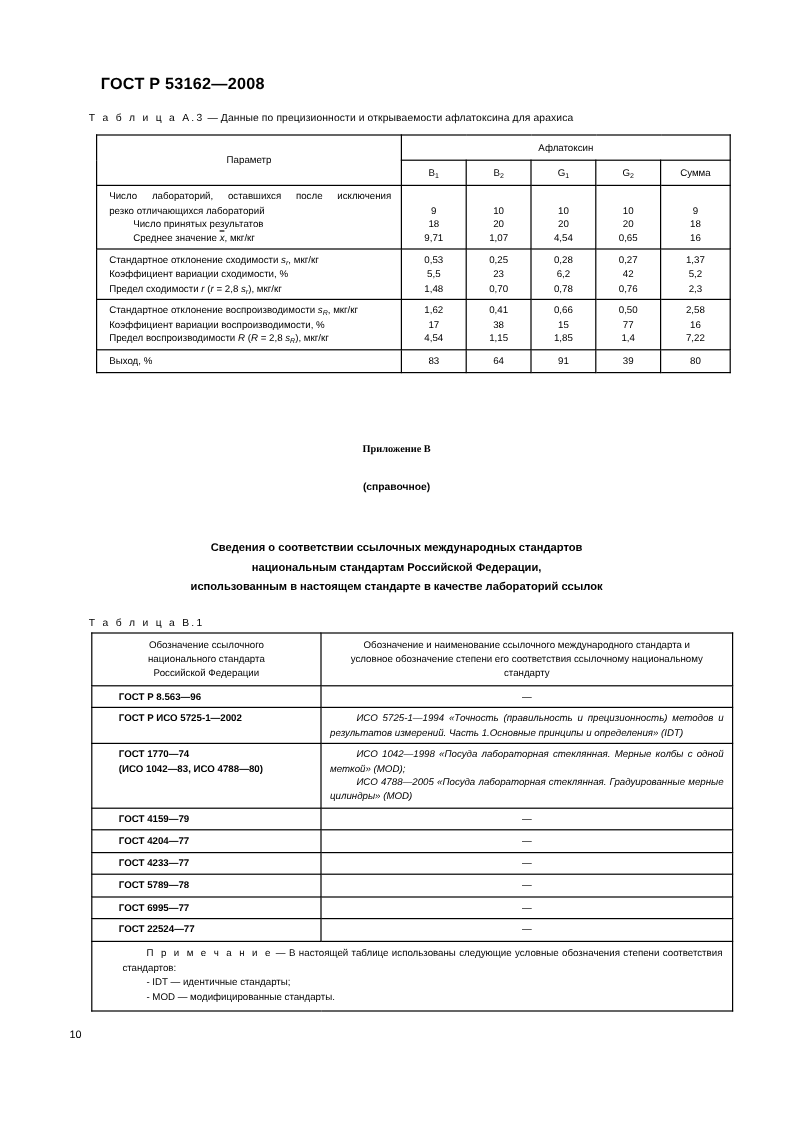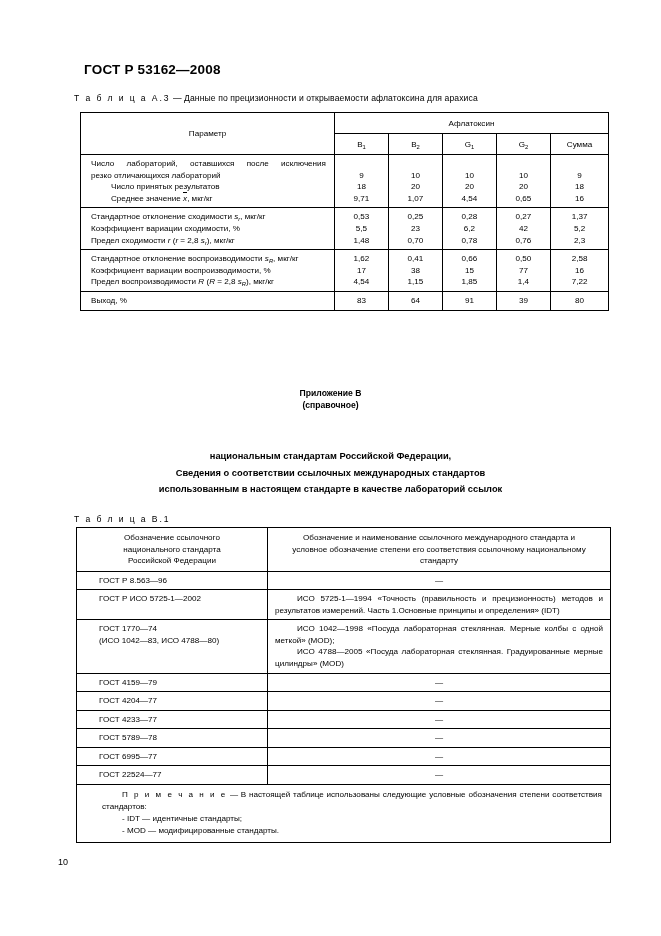--- a/index.html
+++ b/index.html
@@ -122,21 +122,21 @@
   
   .appendix-label {
     position: absolute;
     width: 661px;
     left: 0;
     text-align: center;
     font-size: 8.6px;
     font-weight: bold;
     line-height: 12px;
   }
-  #appendix-name { top: 387px; }
+  #appendix-name { top: 368px; font-family: Liberation Serif, serif; }
   #appendix-kind { top: 399px; font-weight: bold; }
 
   .appendix-title {
     position: absolute;
     left: 0;
     width: 661px;
     top: 448px;
     text-align: center;
     font-size: 9.3px;
     font-weight: bold;
@@ -155,35 +155,37 @@
   #table-b1 .hdr {
     text-align: center;
     line-height: 11.5px;
     padding: 4px 24px;
   }
   #table-b1 .left-code {
     text-align: left;
     padding-left: 22px;
     line-height: 11.5px;
     vertical-align: top;
+    font-weight: bold;
   }
   #table-b1 .dash {
     text-align: center;
     vertical-align: middle;
   }
   #table-b1 .desc {
     text-align: justify;
     text-align-last: left;
     line-height: 11.6px;
     padding: 3px 7px 3px 7px;
     vertical-align: top;
   }
   #table-b1 .desc p {
     margin: 0;
     text-indent: 22px;
+    font-style: italic;
   }
   #table-b1 .note {
     text-align: left;
     line-height: 12px;
     padding: 4px 8px 5px 25px;
   }
   #table-b1 .note .lead {
     text-indent: 20px;
     display: block;
     text-align: justify;
@@ -351,22 +353,22 @@
         <td class="num-cell">39</td>
         <td class="num-cell">80</td>
       </tr>
     </tbody>
   </table>
 
   <div class="appendix-label" id="appendix-name">Приложение В</div>
   <div class="appendix-label" id="appendix-kind">(справочное)</div>
 
   <div class="appendix-title">
+    <div>Сведения о соответствии ссылочных международных стандартов</div>
     <div>национальным стандартам Российской Федерации,</div>
-    <div>Сведения о соответствии ссылочных международных стандартов</div>
     <div>использованным в настоящем стандарте в качестве лабораторий ссылок</div>
   </div>
 
   <div class="tbl-caption" id="caption-b1">
     <span class="spaced">Т а б л и ц а  В.1</span>
   </div>
 
   <table class="gost" id="table-b1">
     <colgroup>
       <col style="width:191px">

